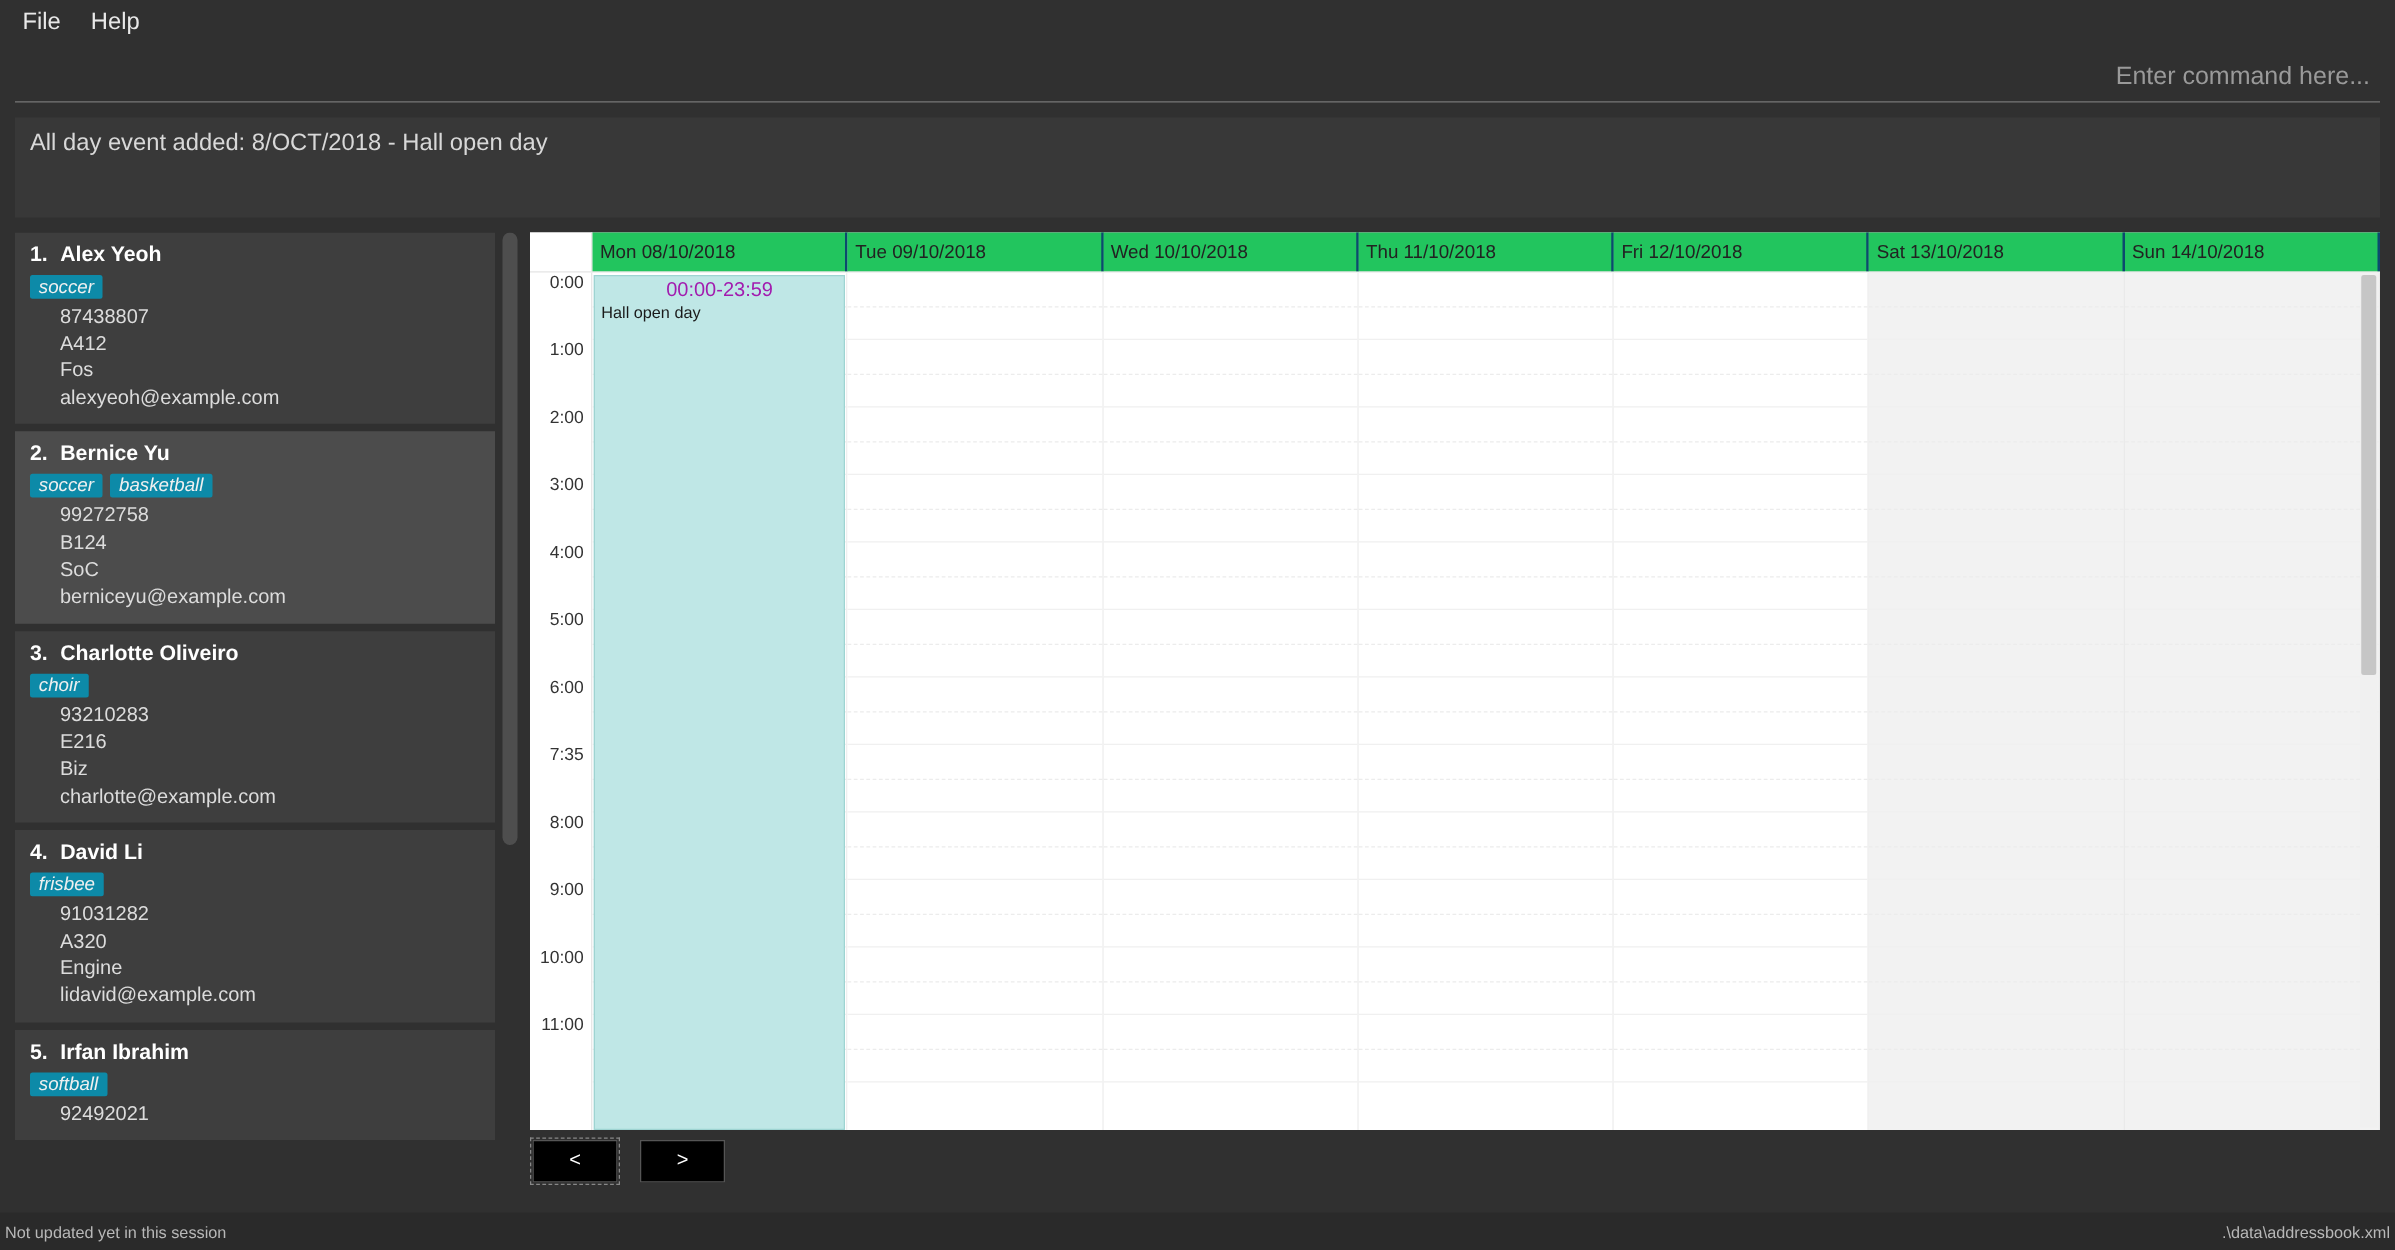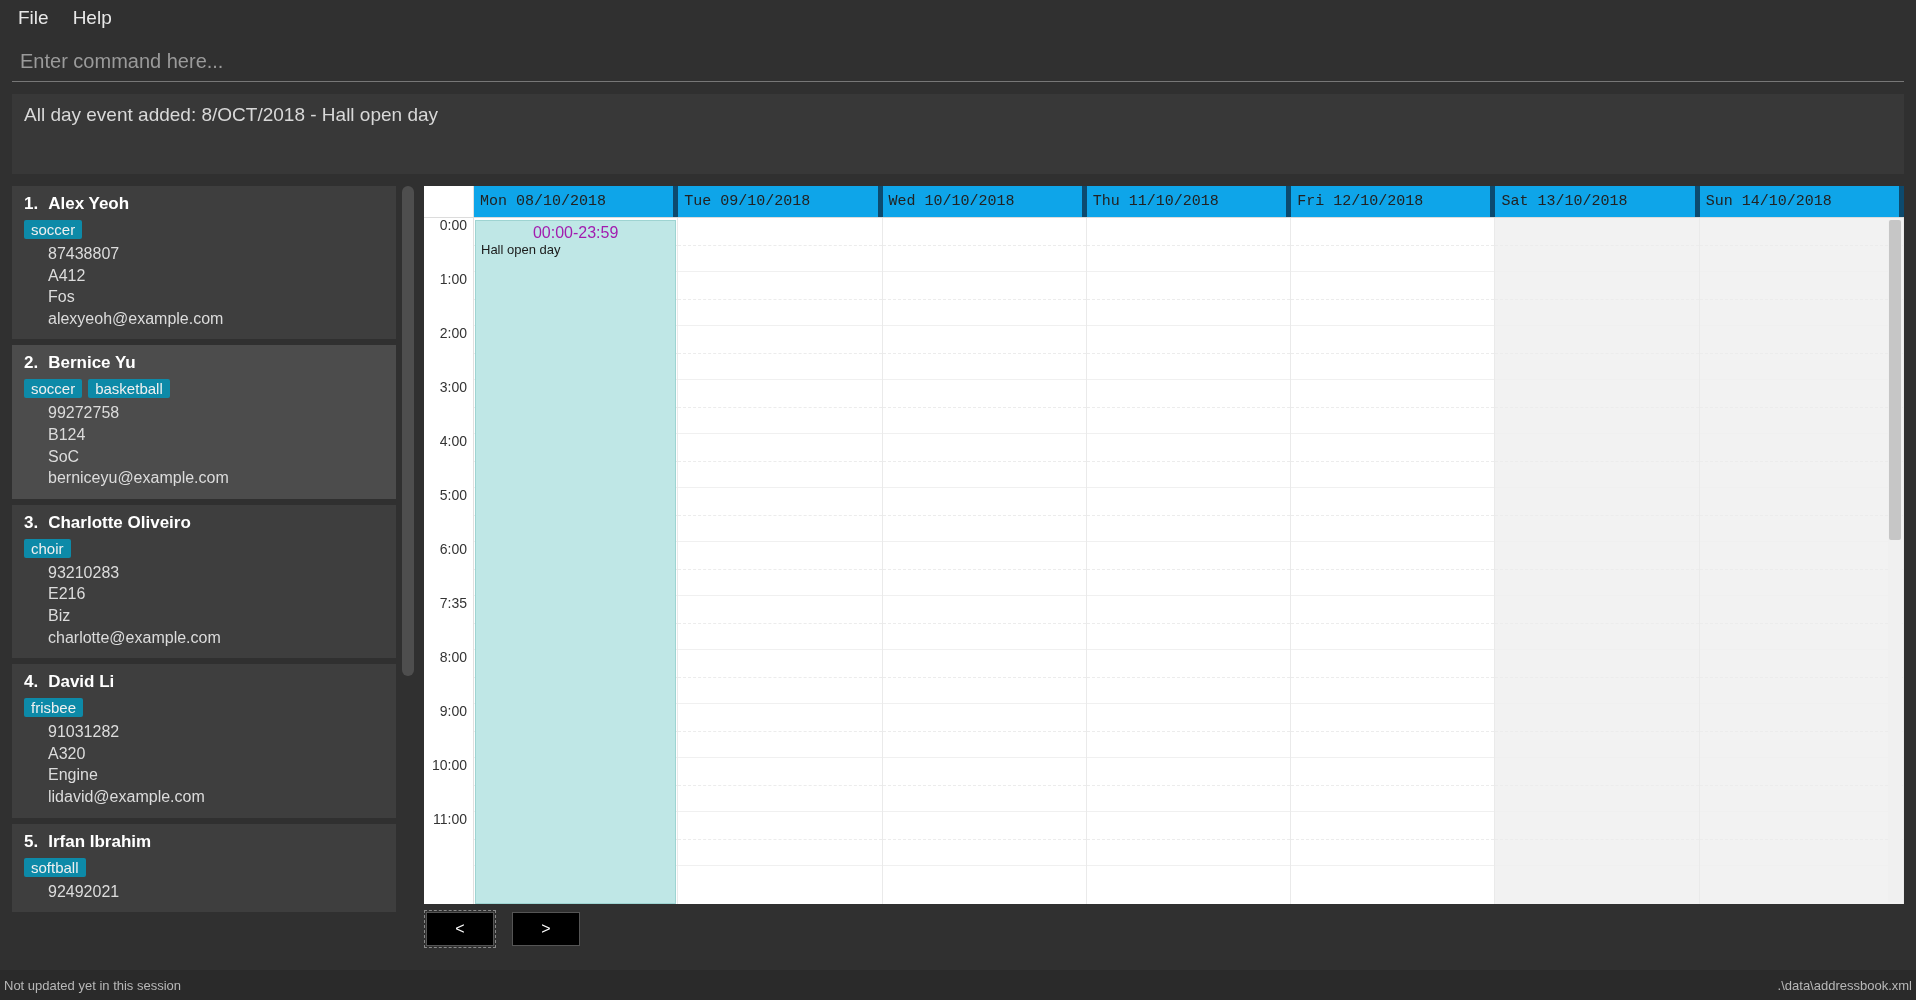--- a/index.html
+++ b/index.html
@@ -27,20 +27,21 @@
   }
   .command-input {
     width: 100%;
     background: #303030;
     border: none;
     border-bottom: 1px solid #777;
     font-size: 20px;
     color: #e0e0e0;
     padding: 6px 8px 8px 8px;
     outline: none;
+    text-align: right;
   }
   .command-input::placeholder { color: #9a9a9a; }
   .result-box {
     margin: 12px 12px 0 12px;
     height: 80px;
     background: #383838;
     color: #d8d8d8;
     font-size: 19px;
     padding: 10px 12px;
   }
@@ -68,21 +69,21 @@
     margin-bottom: 6px;
   }
   .person-card.selected { background: #4c4c4c; }
   .person-title {
     font-size: 17px;
     font-weight: 700;
     color: #ffffff;
     margin-bottom: 6px;
   }
   .person-title .idx { margin-right: 10px; }
-  .tags { display: flex; gap: 6px; margin-bottom: 4px; }
+  .tags { display: flex; gap: 6px; margin-bottom: 4px; font-style: italic; }
   .tag {
     background: #0d8aa8;
     color: #f0f0f0;
     font-size: 15px;
     padding: 1px 7px;
     border-radius: 2px;
   }
   .person-field {
     font-size: 16px;
     color: #dcdcdc;
@@ -121,23 +122,22 @@
   .cal-time-gutter {
     width: 50px;
     border-right: 1px solid #e0e0e0;
     background: #ffffff;
   }
   .cal-day-header {
     flex: 1;
     display: flex;
     align-items: center;
     padding-left: 6px;
-    border-right: 5px solid #0c4a6e;
-    background: #0ea5e9;
-    font-family: Liberation Mono, monospace;
+    border-right: 2px solid #0c4a6e;
+    background: #22c55e;
   }
   .cal-body {
     flex: 1;
     display: flex;
     position: relative;
     overflow: hidden;
   }
   .cal-time-col {
     width: 50px;
     border-right: 1px solid #e0e0e0;

